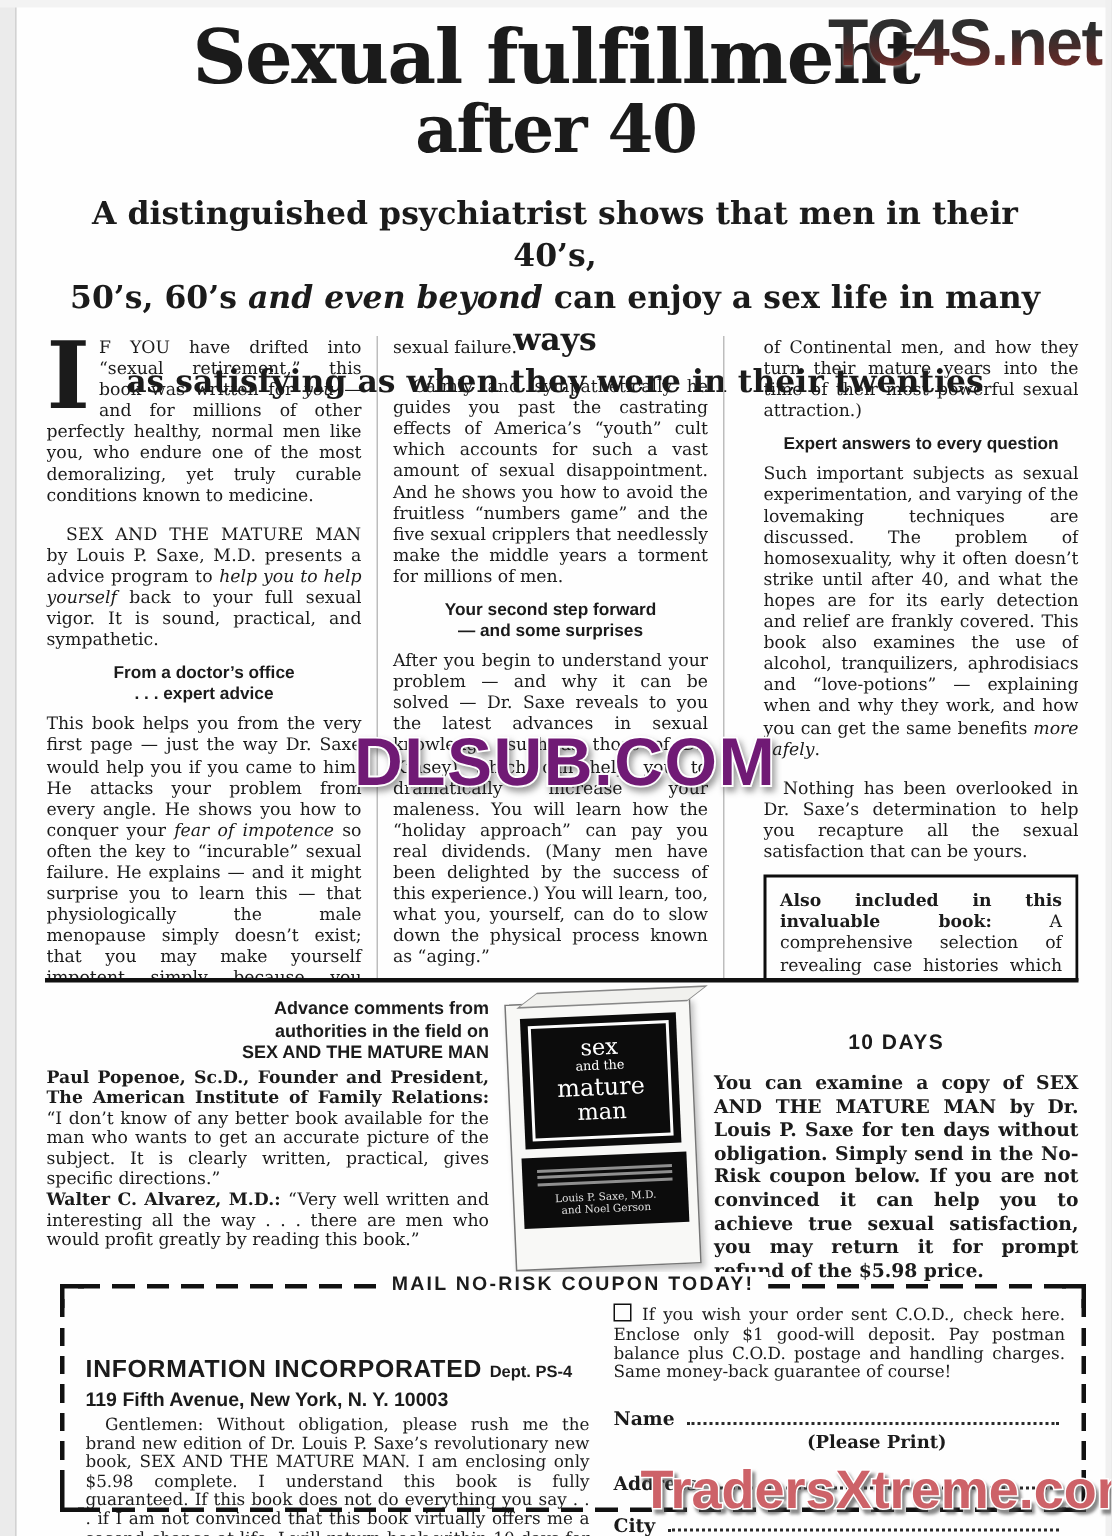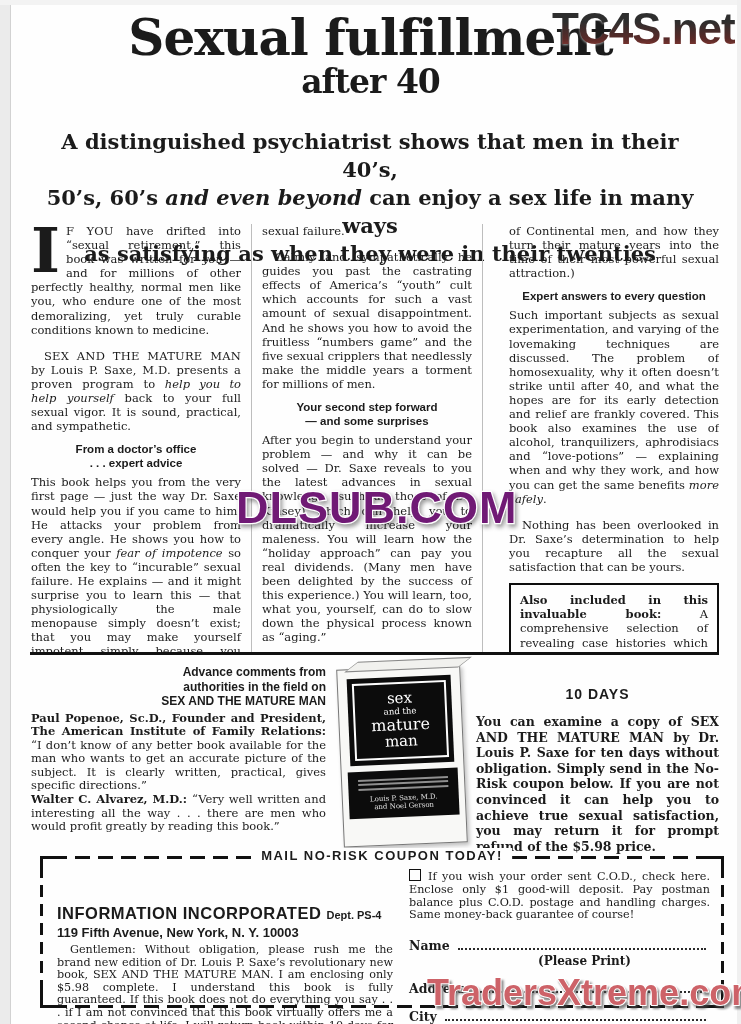--- a/index.html
+++ b/index.html
@@ -5,21 +5,21 @@
   html,body{margin:0;padding:0;background:#d9d9d9;}
   .page{position:relative;width:741px;height:1024px;background:#fefefe;overflow:hidden;
         font-family:"DejaVu Serif", serif;color:#1b1b1b;}
   
   .edge-left{position:absolute;left:0;top:0;width:10px;height:100%;background:#ebebeb;border-right:1px solid #d2d2d2;}
   .edge-top{position:absolute;left:0;top:0;width:100%;height:5px;background:#f3f3f3;}
   .edge-right{position:absolute;right:0;top:0;width:4px;height:100%;background:#f0f0f0;}
 
   .title-block{position:absolute;top:12px;left:0;width:100%;text-align:center;}
   .title-l1{font-size:50px;font-weight:bold;letter-spacing:-1px;line-height:1.05;}
-  .title-l2{font-size:33px;font-weight:bold;letter-spacing:-1px;line-height:1.0;}
+  .title-l2{font-size:44px;font-weight:bold;letter-spacing:-1px;line-height:1.0;}
   .subtitle{position:absolute;top:128px;left:40px;width:660px;text-align:center;
             font-size:21px;font-weight:bold;line-height:28px;}
   .subtitle em{font-style:italic;}
 
   .columns{position:absolute;top:224px;left:31px;width:688px;height:430px;display:flex;overflow:hidden;}
   .col{font-size:11.5px;line-height:14.1px;text-align:justify;}
   .col-1{width:222px;}
   .col-2{width:222px;border-left:1px solid #bdbdbd;padding-left:10px;margin-left:10px;}
   .col-3{width:222px;border-left:1px solid #bdbdbd;padding-left:26px;margin-left:10px;}
   .col p{margin:0;}
@@ -118,21 +118,21 @@
   </div>
   <div class="subtitle">
     <div>A distinguished psychiatrist shows that men in their 40’s,</div>
     <div><span>50’s, 60’s </span><em>and even beyond</em><span> can enjoy a sex life in many ways</span></div>
     <div>as satisfying as when they were in their twenties</div>
   </div>
 
   <div class="columns">
     <div class="col col-1">
       <p><span class="dropcap">I</span><span>F YOU have drifted into “sexual retirement,” this book was written for </span><em>you</em><span> — and for millions of other perfectly healthy, normal men like you, who endure one of the most demoralizing, yet truly curable conditions known to medicine.</span></p>
-      <p class="ind"><span class="smallcaps">SEX AND THE MATURE MAN by Louis P. Saxe, M.D. presents a proven program to </span><em>help you to help yourself</em><span> back to your full sexual vigor. It is sound, practical, and sympathetic.</span></p>
+      <p class="ind"><span class="smallcaps">SEX AND THE MATURE MAN by Louis P. Saxe, M.D. presents a advice program to </span><em>help you to help yourself</em><span> back to your full sexual vigor. It is sound, practical, and sympathetic.</span></p>
       <div class="colhead">
         <div>From a doctor’s office</div>
         <div>. . . expert advice</div>
       </div>
       <p><span>This book helps you from the very first page — just the way Dr. Saxe would help you if you came to him. He attacks your problem from every angle. He shows you how to conquer your </span><em>fear of impotence</em><span> so often the key to “incurable” sexual failure. He explains — and it might surprise you to learn this — that physiologically the male menopause simply doesn’t exist; that you may make yourself impotent simply because you believe sexual myths.</span></p>
       <p class="ind">Dr. Saxe points out that your “impotence” may not even be your fault — that your wife may be accidentally causing your</p>
     </div>
 
     <div class="col col-2">
       <p>sexual failure.</p>

